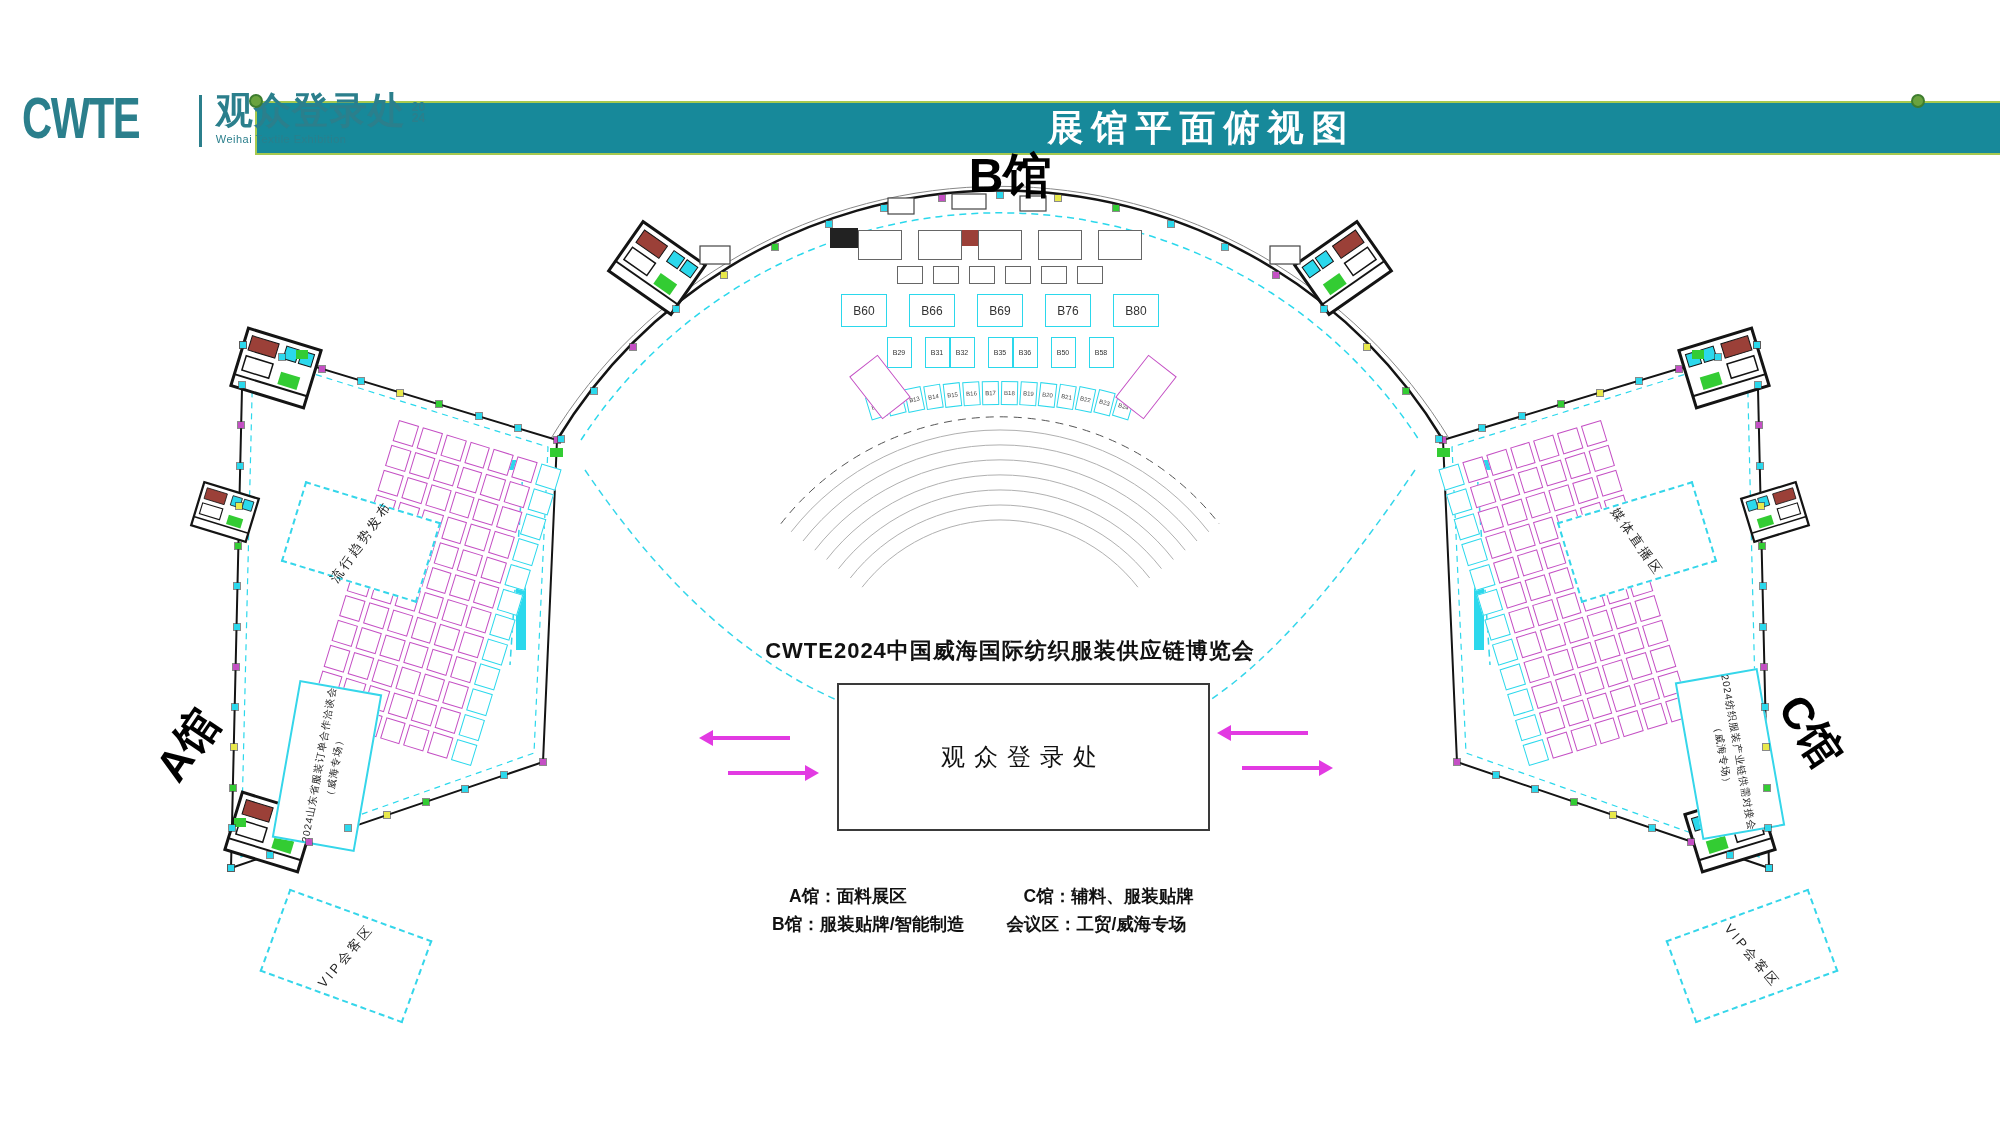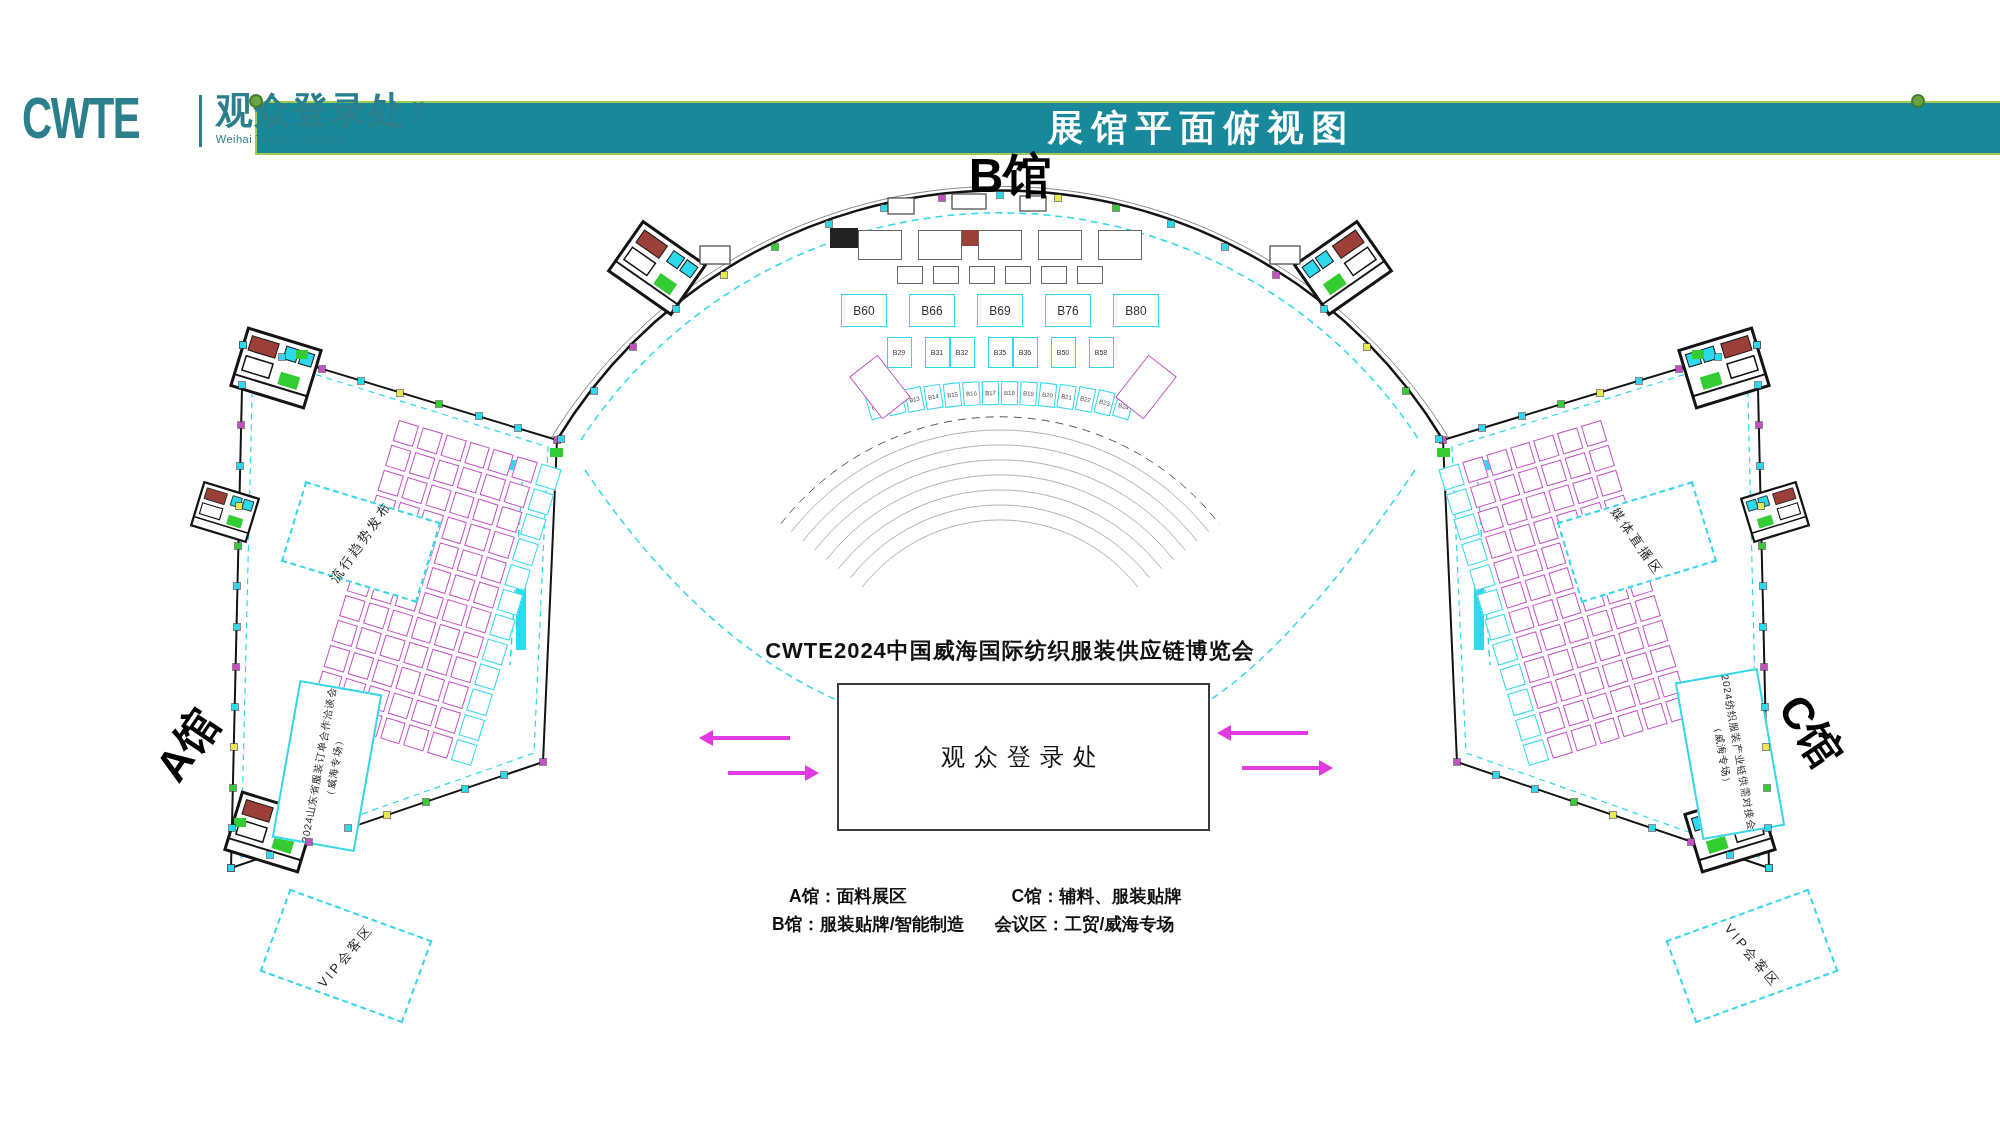--- a/index.html
+++ b/index.html
@@ -77,21 +77,21 @@
   #mtilt-r{left:1128px;top:360px;transform:rotate(38deg)}
 
   
   #expoTitle{position:absolute;left:660px;top:636px;width:700px;text-align:center;
              font-size:22px;font-weight:bold;letter-spacing:1px;z-index:5}
   #regBox{position:absolute;left:837px;top:683px;width:373px;height:148px;border:2px solid #3a3a3a;
           background:#fff;z-index:3;display:flex;align-items:center;justify-content:center}
   #regBox .t{font-size:24px;letter-spacing:9px}
 
   
-  #legend{position:absolute;left:772px;top:882px;display:flex;gap:30px;z-index:5;
+  #legend{position:absolute;left:772px;top:882px;display:flex;gap:42px;z-index:5;
           font-weight:bold;font-size:17.5px;line-height:28px}
   #legend .l1{padding-left:17px}
 
   
   .arrow{position:absolute;height:3.5px;background:#e23ae2;width:78px;z-index:4}
   .arrow.ah-left::before{content:'';position:absolute;left:-13px;top:-6px;
     border-right:14px solid #e23ae2;border-top:8px solid transparent;border-bottom:8px solid transparent}
   .arrow.ah-right::after{content:'';position:absolute;right:-13px;top:-6px;
     border-left:14px solid #e23ae2;border-top:8px solid transparent;border-bottom:8px solid transparent}
   #arr1{left:712px;top:736px}

